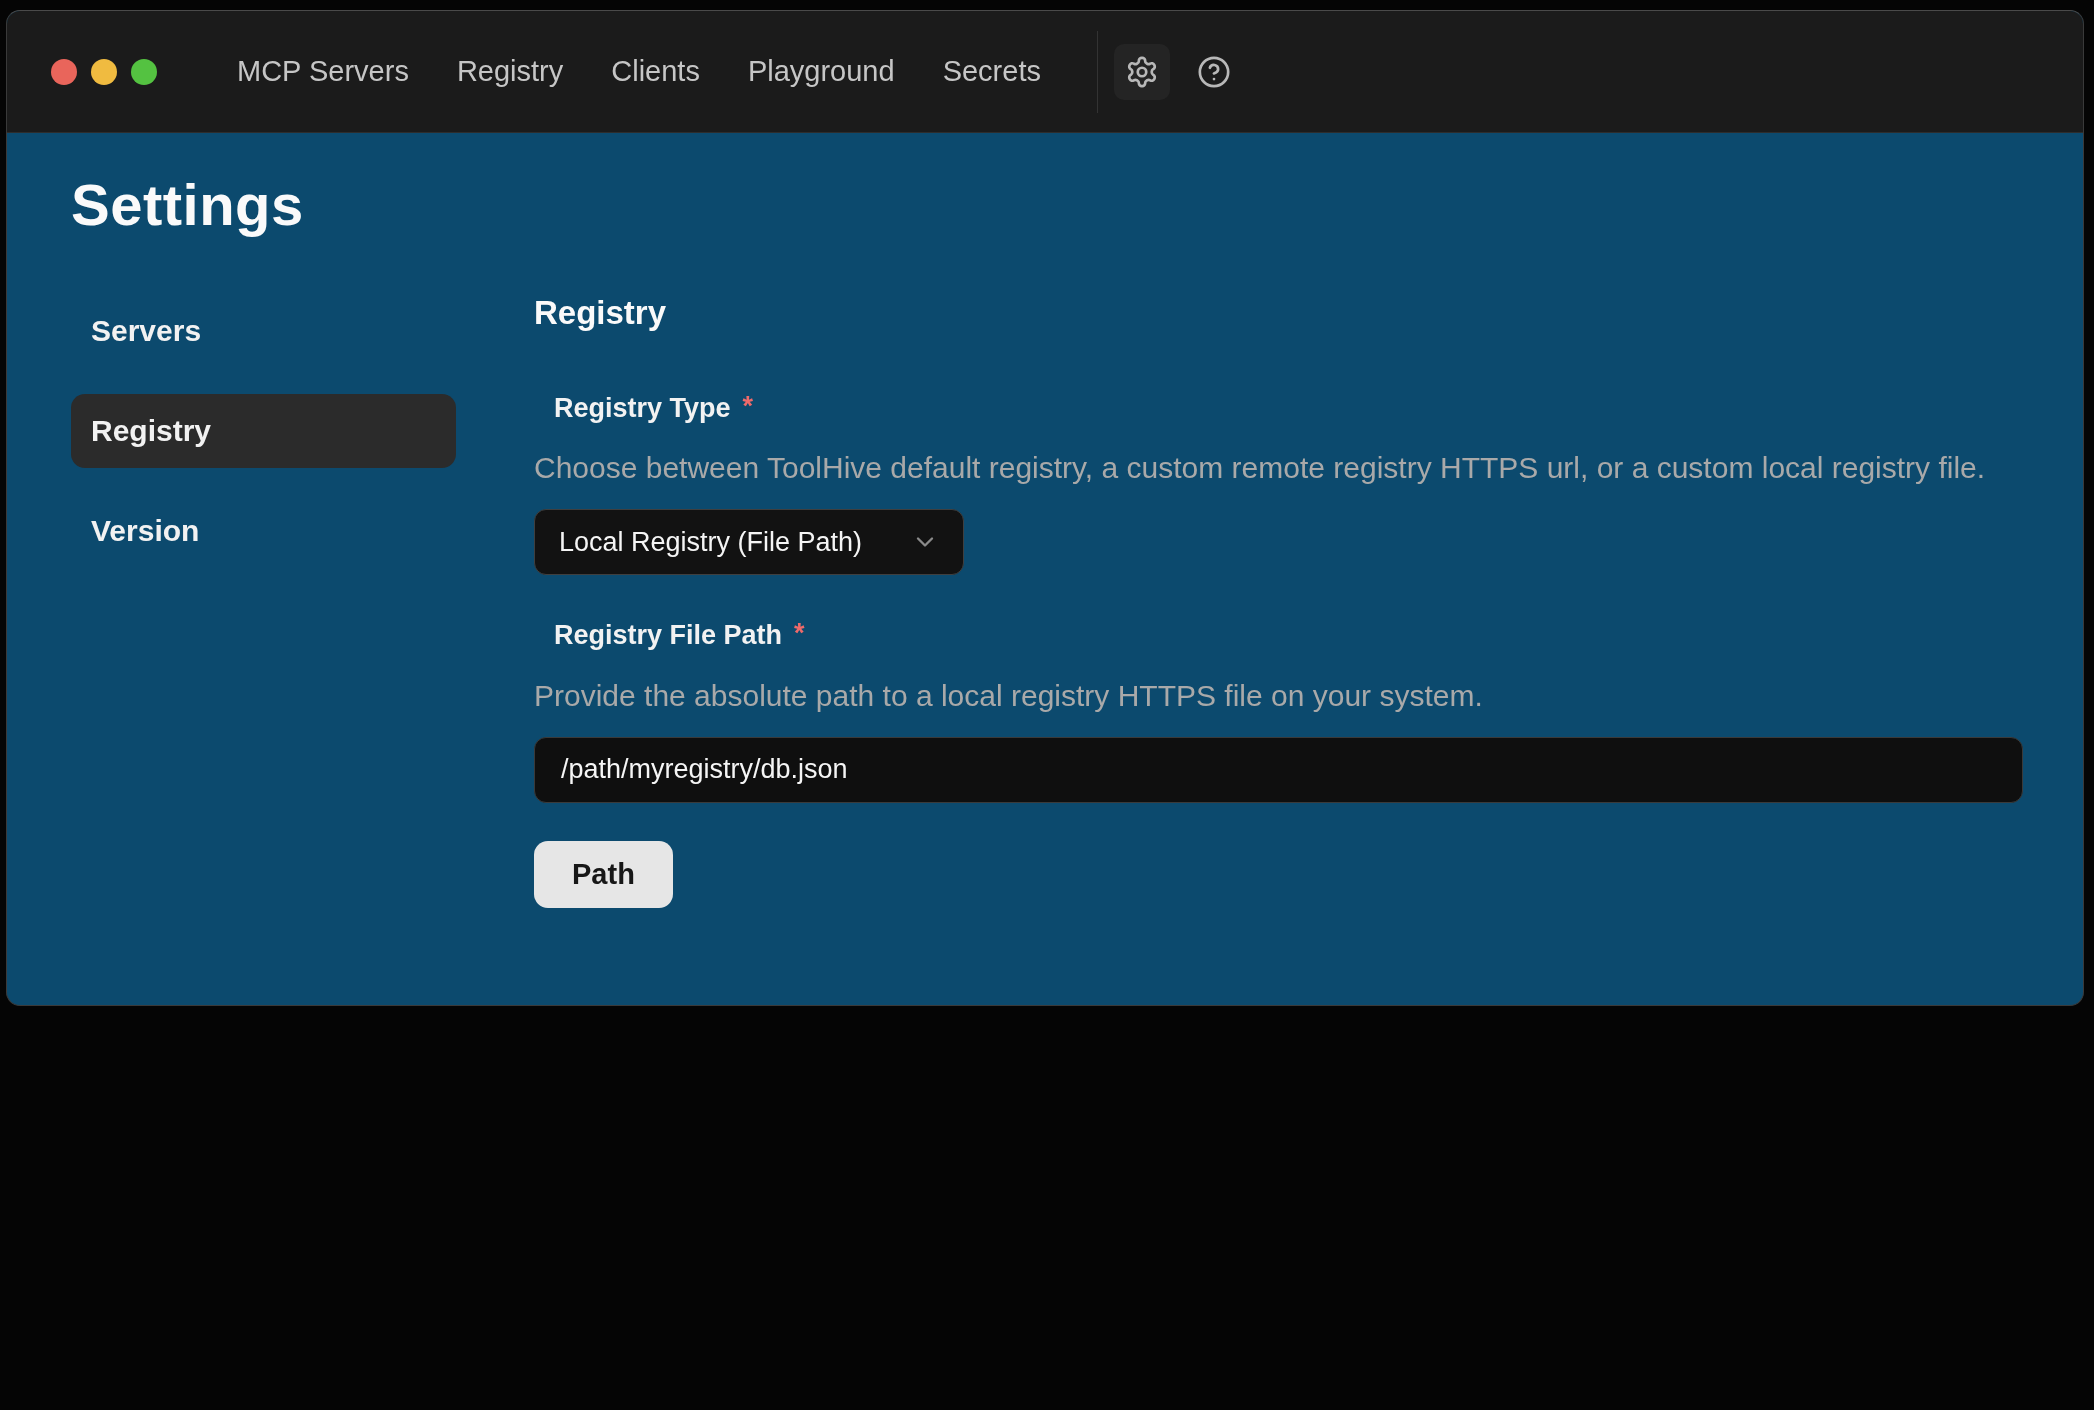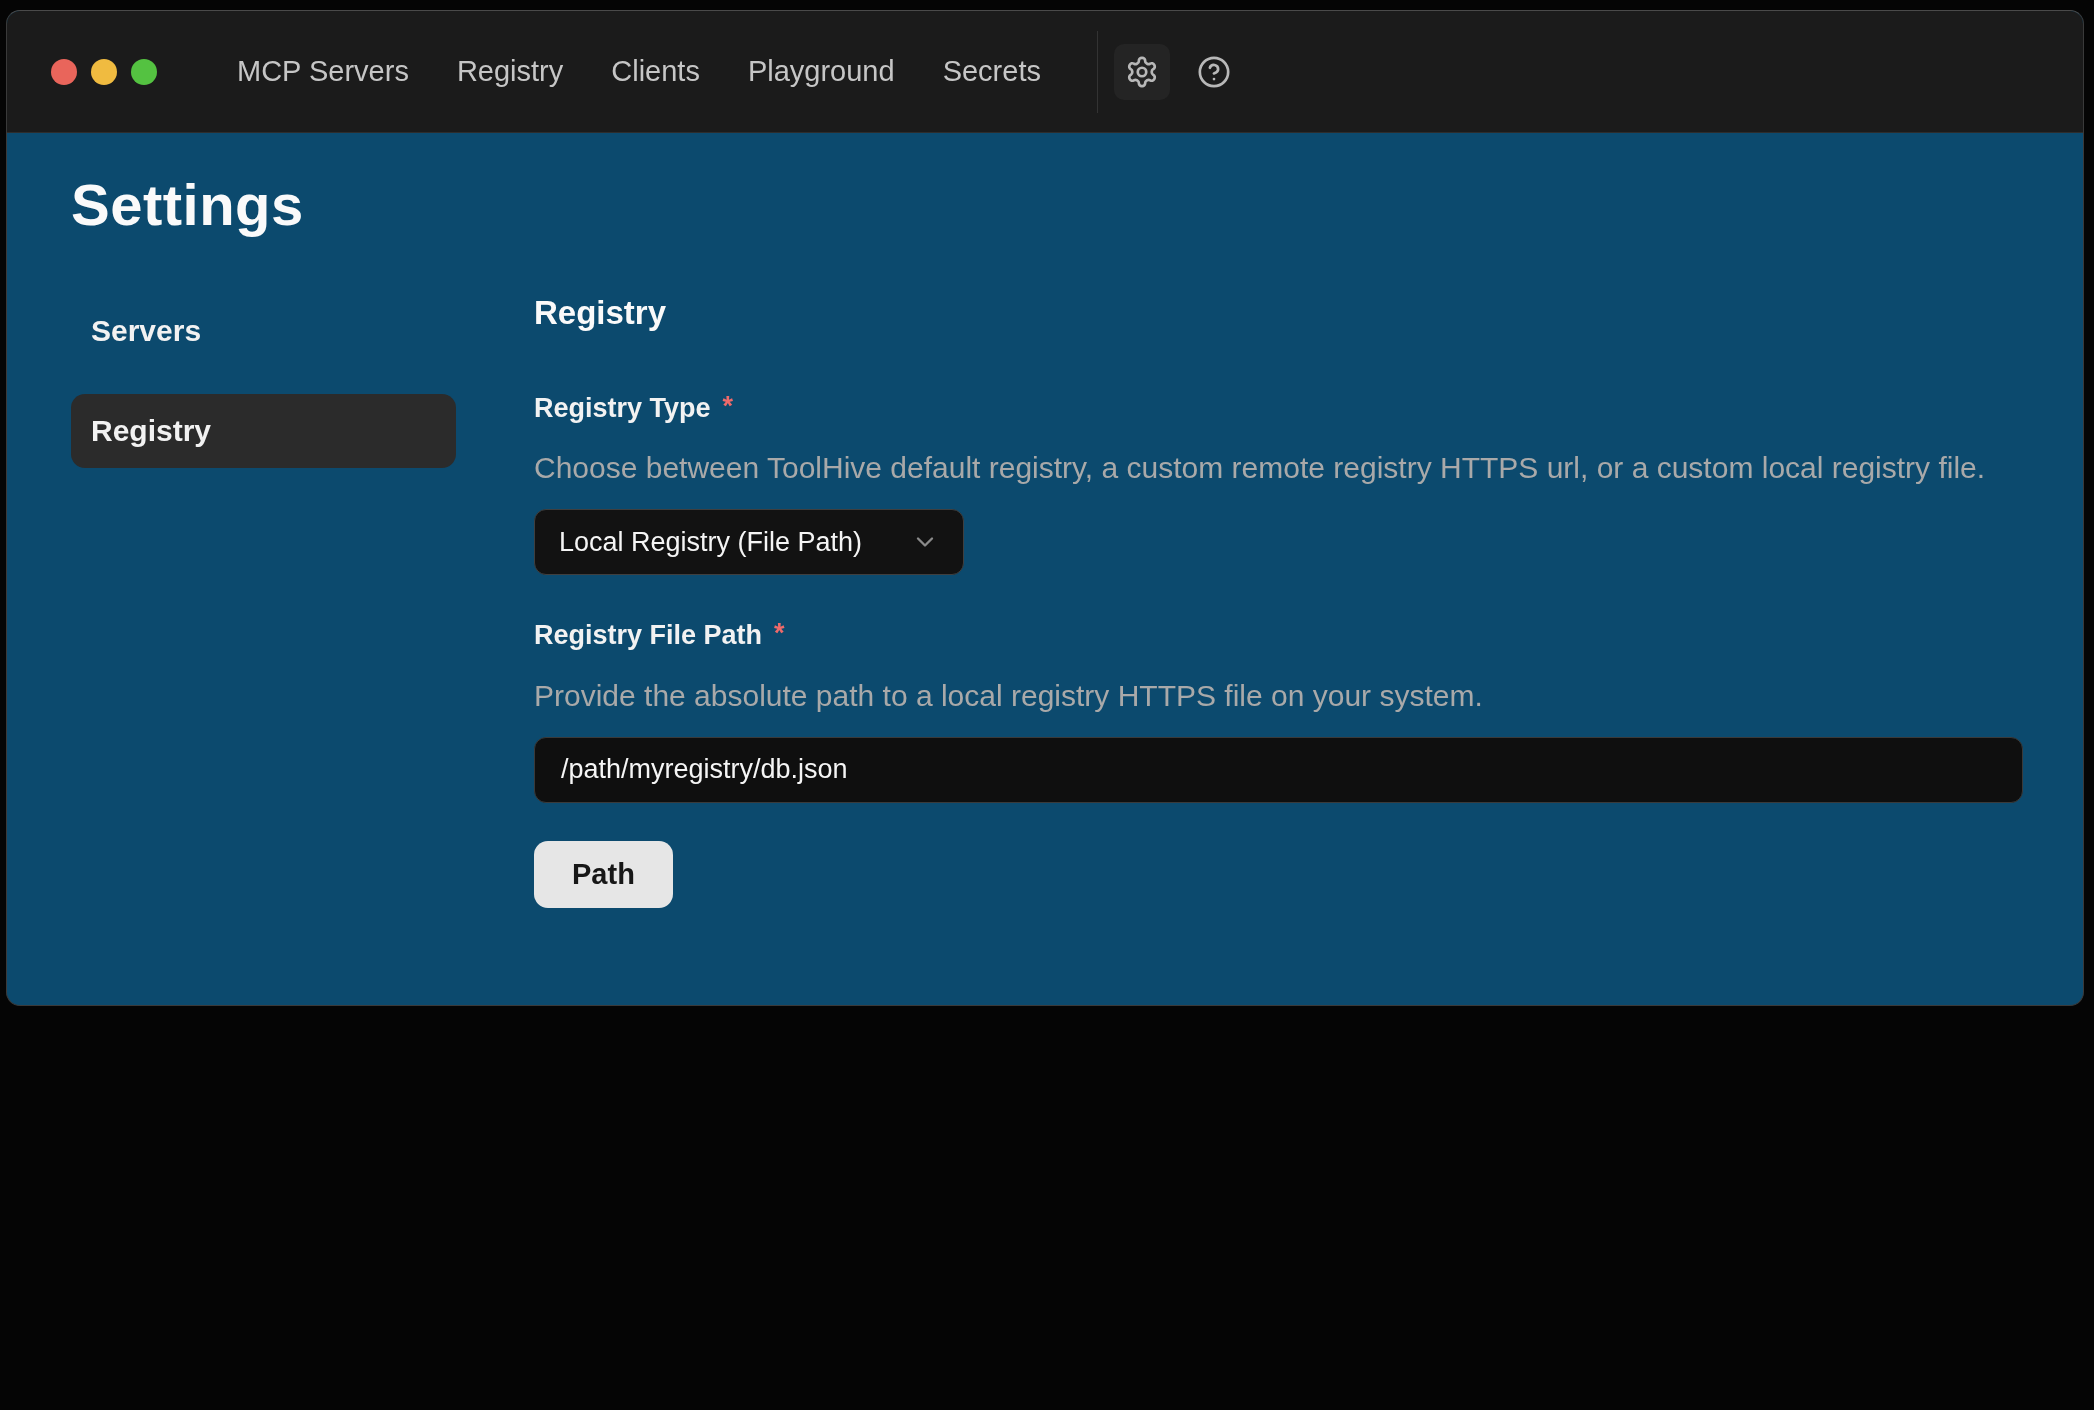--- a/index.html
+++ b/index.html
@@ -50,21 +50,21 @@
   
   .side-nav { width: 385px; flex-shrink: 0; display: flex; flex-direction: column; gap: 26px; }
   .side-item {
     padding: 22px 20px; border-radius: 14px; color: #f2f2f2;
     font-size: 30px; font-weight: 600; cursor: pointer; line-height: 1;
   }
   .side-item.active { background: #2b2b2b; }
   
   .panel { margin-left: 78px; flex: 1; min-width: 0; }
   .panel-heading { color: #fafafa; font-size: 33px; font-weight: 700; margin-bottom: 60px; }
-  .field-label-row { display: flex; align-items: flex-start; margin-bottom: 24px; }
+  .field-label-row { display: flex; align-items: flex-start; margin-bottom: 24px; margin-left: 20px; }
   .field-label { color: #f2f2f2; font-size: 27px; font-weight: 600; line-height: 1.2; }
   .required { color: #ef6a6a; font-size: 27px; font-weight: 600; margin-left: 12px; line-height: 1.1; }
   .field-desc { color: #a9a9a9; font-size: 30px; line-height: 1.3; margin-bottom: 22px; }
   .select-trigger {
     display: inline-flex; align-items: center; justify-content: space-between;
     width: 430px; height: 66px; padding: 0 24px;
     background: #121212; border: 1px solid #3f3f3f; border-radius: 12px;
     cursor: pointer; margin-bottom: 44px;
   }
   .select-value { color: #f5f5f5; font-size: 27px; }
@@ -121,20 +121,21 @@
   </div>
 
   <div class="content">
     <div class="page-title">Settings</div>
 
     <div class="body-row">
 
       <div class="side-nav">
         <div class="side-item">Servers</div>
         <div class="side-item active">Registry</div>
+        <div class="side-item">Version</div>
       </div>
 
       <div class="panel">
         <div class="panel-heading">Registry</div>
 
         
         <div class="field-label-row">
           <span class="field-label">Registry Type</span>
           <span class="required">*</span>
         </div>

